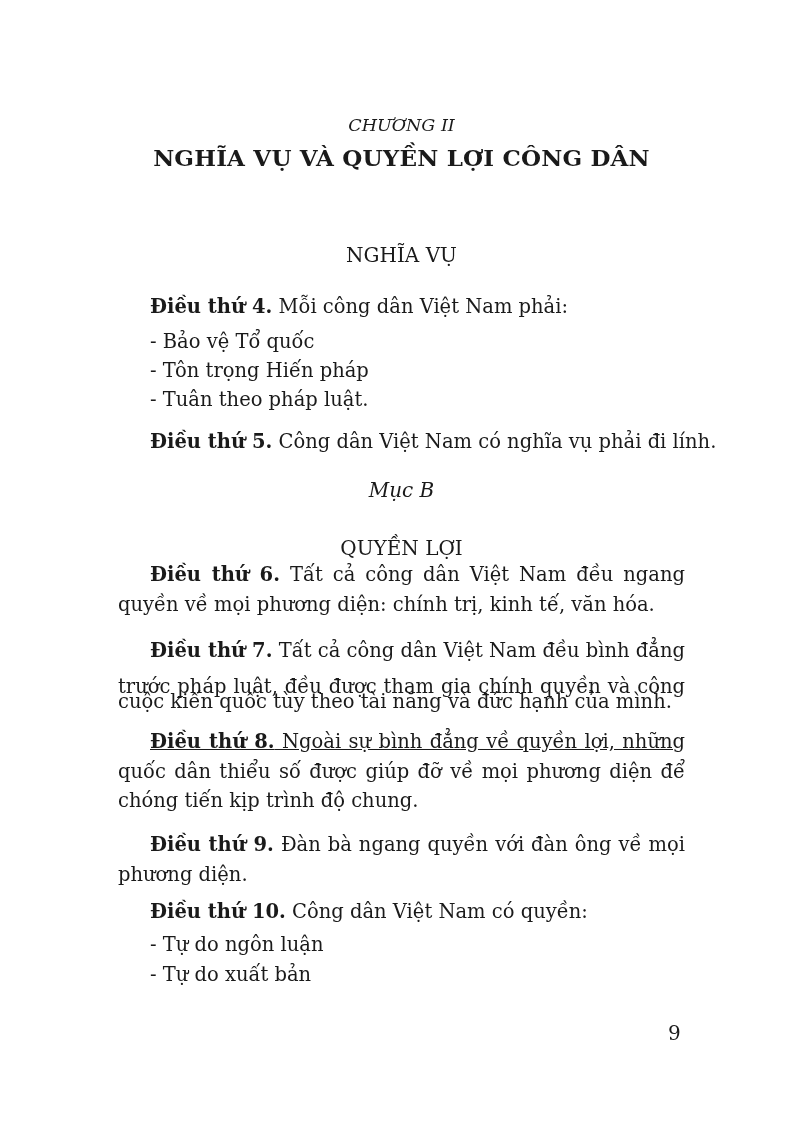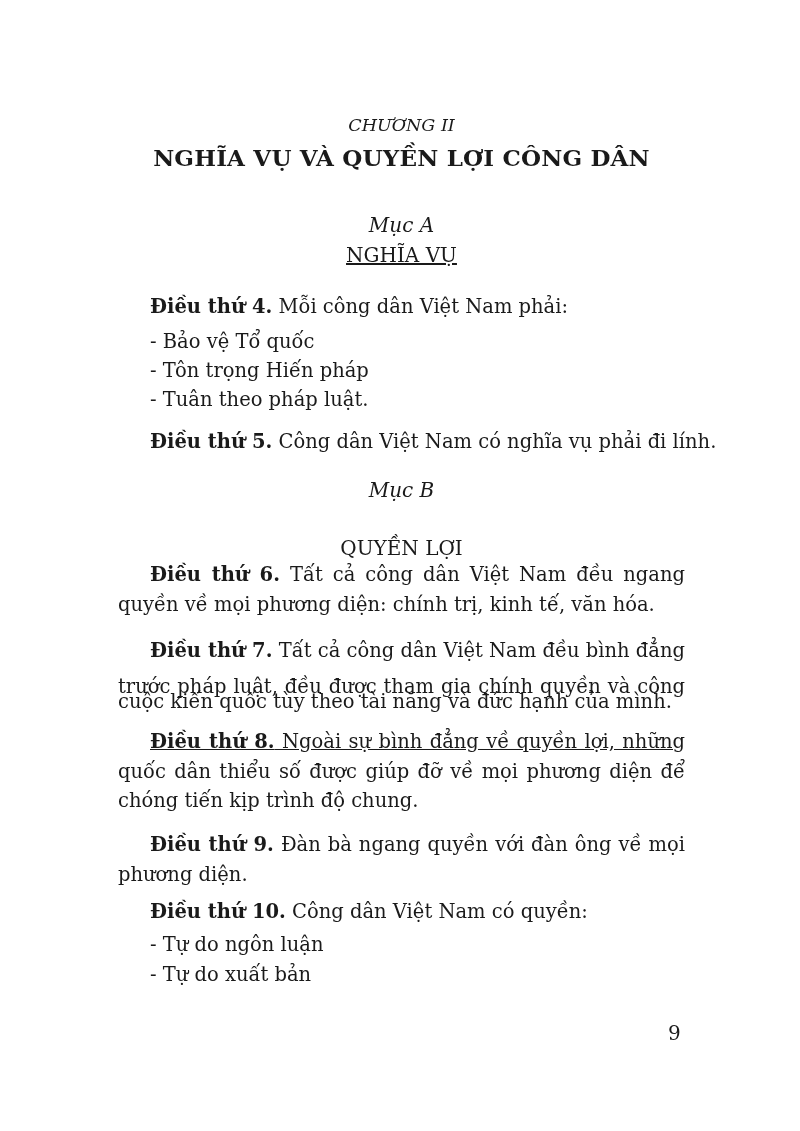--- a/index.html
+++ b/index.html
@@ -63,22 +63,21 @@
     }
   </style>
 </head>
 <body>
 
 <div class="page">
 
   <div class="line center chapter-label" style="top:110px;">CHƯƠNG II</div>
   <div class="line center chapter-title" style="top:143px;">NGHĨA VỤ VÀ QUYỀN LỢI CÔNG DÂN</div>
 
-  <div class="line center section-label" style="top:210px;">Mục A</div>
-  <div class="line center section-title" style="top:240px;text-decoration:underline;">NGHĨA VỤ</div>
+  <div class="line center section-title" style="top:240px;">NGHĨA VỤ</div>
 
   <div class="line indent" style="top:292px;">
     <span class="article-num">Điều thứ 4.</span><span> Mỗi công dân Việt Nam phải:</span>
   </div>
   <div class="line indent" style="top:327px;">- Bảo vệ Tổ quốc</div>
   <div class="line indent" style="top:356px;">- Tôn trọng Hiến pháp</div>
   <div class="line indent" style="top:385px;">- Tuân theo pháp luật.</div>
 
   <div class="line indent" style="top:427px;">
     <span class="article-num">Điều thứ 5.</span><span> Công dân Việt Nam có nghĩa vụ phải đi lính.</span>

